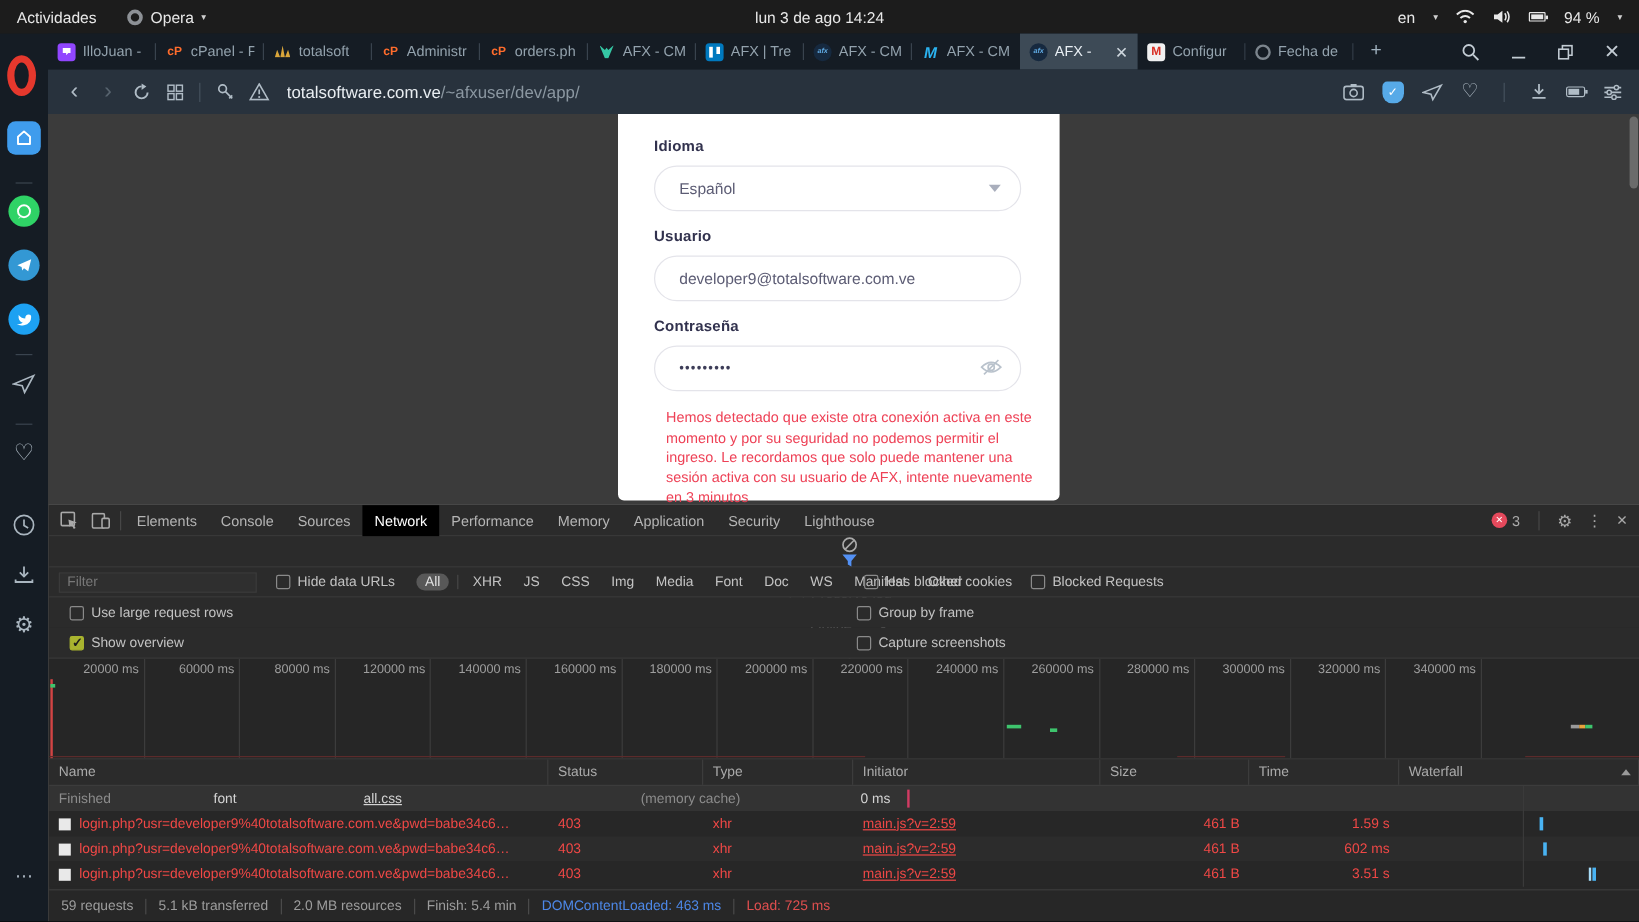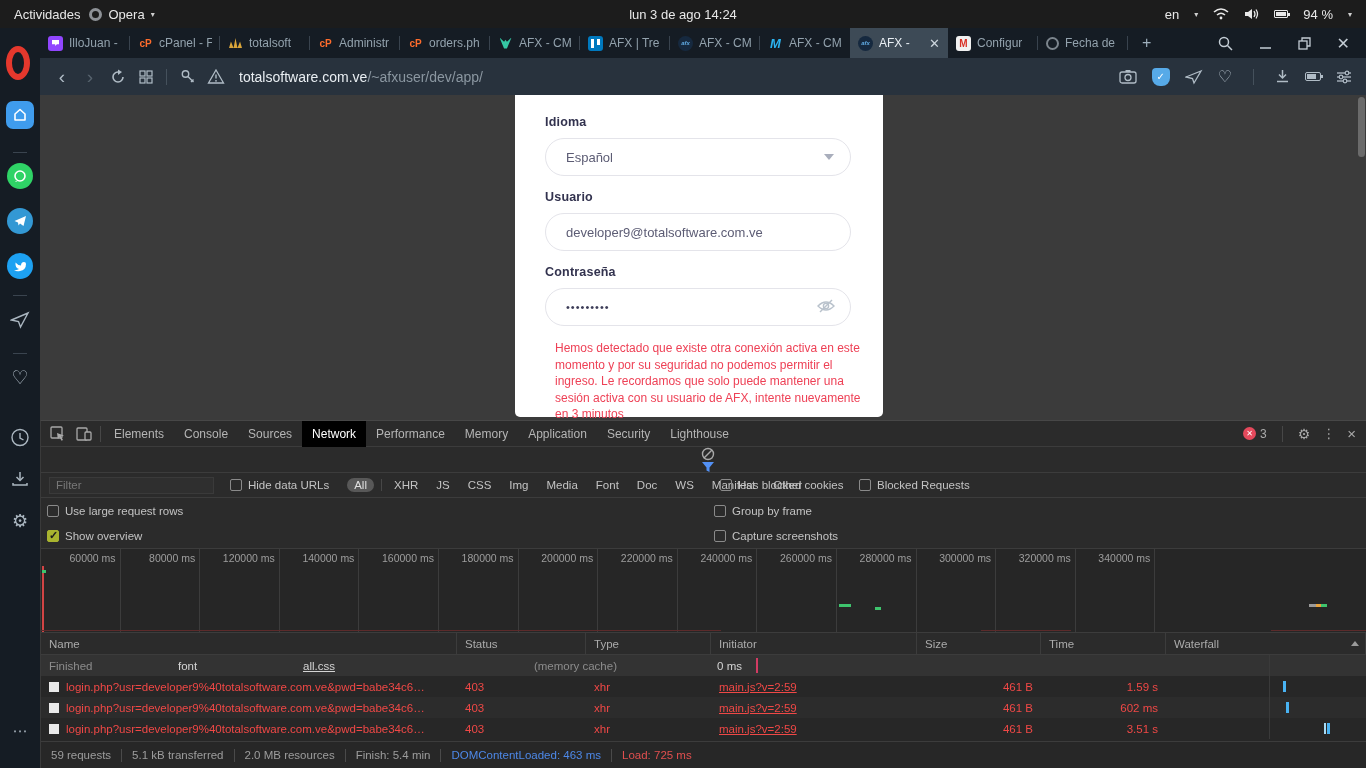--- a/index.html
+++ b/index.html
@@ -4,21 +4,21 @@
 <style>
   * { margin:0; padding:0; box-sizing:border-box; }
   html,body { background:#000; }
   .screen { position:relative; width:1366px; height:768px; overflow:hidden;
             background:#151c24; font-family:"Liberation Sans", sans-serif; }
 
   
   .sysbar { position:absolute; top:0; left:0; width:1366px; height:28px;
             background:#1c1c1c; color:#e8e8e8; font-size:13px;
             display:flex; align-items:center; }
-  .sys-left { display:flex; align-items:flex-start; gap:9px; padding-left:14px; }
+  .sys-left { display:flex; align-items:flex-start; gap:26px; padding-left:14px; }
   .opera-menu { display:flex; align-items:center; gap:6px; }
   .sys-opera-ring { width:13px; height:13px; border-radius:50%; border:3px solid #8d9196; }
   .caret { font-size:8px; color:#cfcfcf; }
   .sys-center { position:absolute; left:50%; transform:translateX(-50%); }
   .sys-right { margin-left:auto; display:flex; align-items:center; gap:15px; padding-right:14px; }
   .sys-batt { width:14px; height:8px; border:1px solid #e8e8e8; border-radius:1px; position:relative; }
   .sys-batt::after { content:""; position:absolute; right:-3px; top:2px; width:2px; height:3px; background:#e8e8e8; }
   .sys-batt i { position:absolute; left:1px; top:1px; bottom:1px; width:10px; background:#e8e8e8; }
 
   
@@ -125,21 +125,21 @@
   .dt-toolbar .right-gear { margin-left:auto; padding-right:12px; }
 
   .dt-filter { height:25px; padding-left:8px; font-size:11.5px; }
   .filter-input { width:165px; height:17px; background:#2f2f2f; border:1px solid #3a3a3a; color:#bdbdbd;
                   font-size:11.5px; padding:0 6px; margin-right:16px; font-family:"Liberation Sans",sans-serif; }
   .filter-input::placeholder { color:#787878; }
   .pill-all { background:#585858; color:#e0e0e0; border-radius:8px; padding:1px 7px; margin:0 4px; }
   .tfilter { padding:0 9px; color:#c3c3c3; }
   .abs { position:absolute; display:flex; align-items:center; }
 
-  .dt-opts { height:25px; padding-left:6px; font-size:11.5px; }
+  .dt-opts { height:25px; padding-left:17px; font-size:11.5px; }
 
   .overview { height:84px; background:#262626; border-bottom:1px solid #3c3c3c; position:relative;
               display:flex; overflow:hidden; }
   .ovcell { flex:0 0 79.6px; border-right:1px solid #3c3c3c; font-size:10.5px; color:#9e9e9e;
             text-align:right; padding:3px 4px 0 0; white-space:nowrap; }
   .ovmark { position:absolute; }
 
   .dt-table { font-size:11.5px; }
   .trow { display:flex; height:21px; line-height:20px; align-items:center; }
   .thead { background:#2b2b2b; border-bottom:1px solid #3c3c3c; color:#ababab; height:22px; line-height:22px; }
@@ -545,20 +545,21 @@
         <span class="cb checked"></span>
         <span>Show overview</span>
       </span>
       <span class="abs tool-item" style="left:673px">
         <span class="cb"></span>
         <span>Capture screenshots</span>
       </span>
     </div>
 
     <div class="overview">
+      <span class="ovcell">20000 ms</span>
       <span class="ovcell">60000 ms</span>
       <span class="ovcell">80000 ms</span>
       <span class="ovcell">120000 ms</span>
       <span class="ovcell">140000 ms</span>
       <span class="ovcell">160000 ms</span>
       <span class="ovcell">180000 ms</span>
       <span class="ovcell">200000 ms</span>
       <span class="ovcell">220000 ms</span>
       <span class="ovcell">240000 ms</span>
       <span class="ovcell">260000 ms</span>

